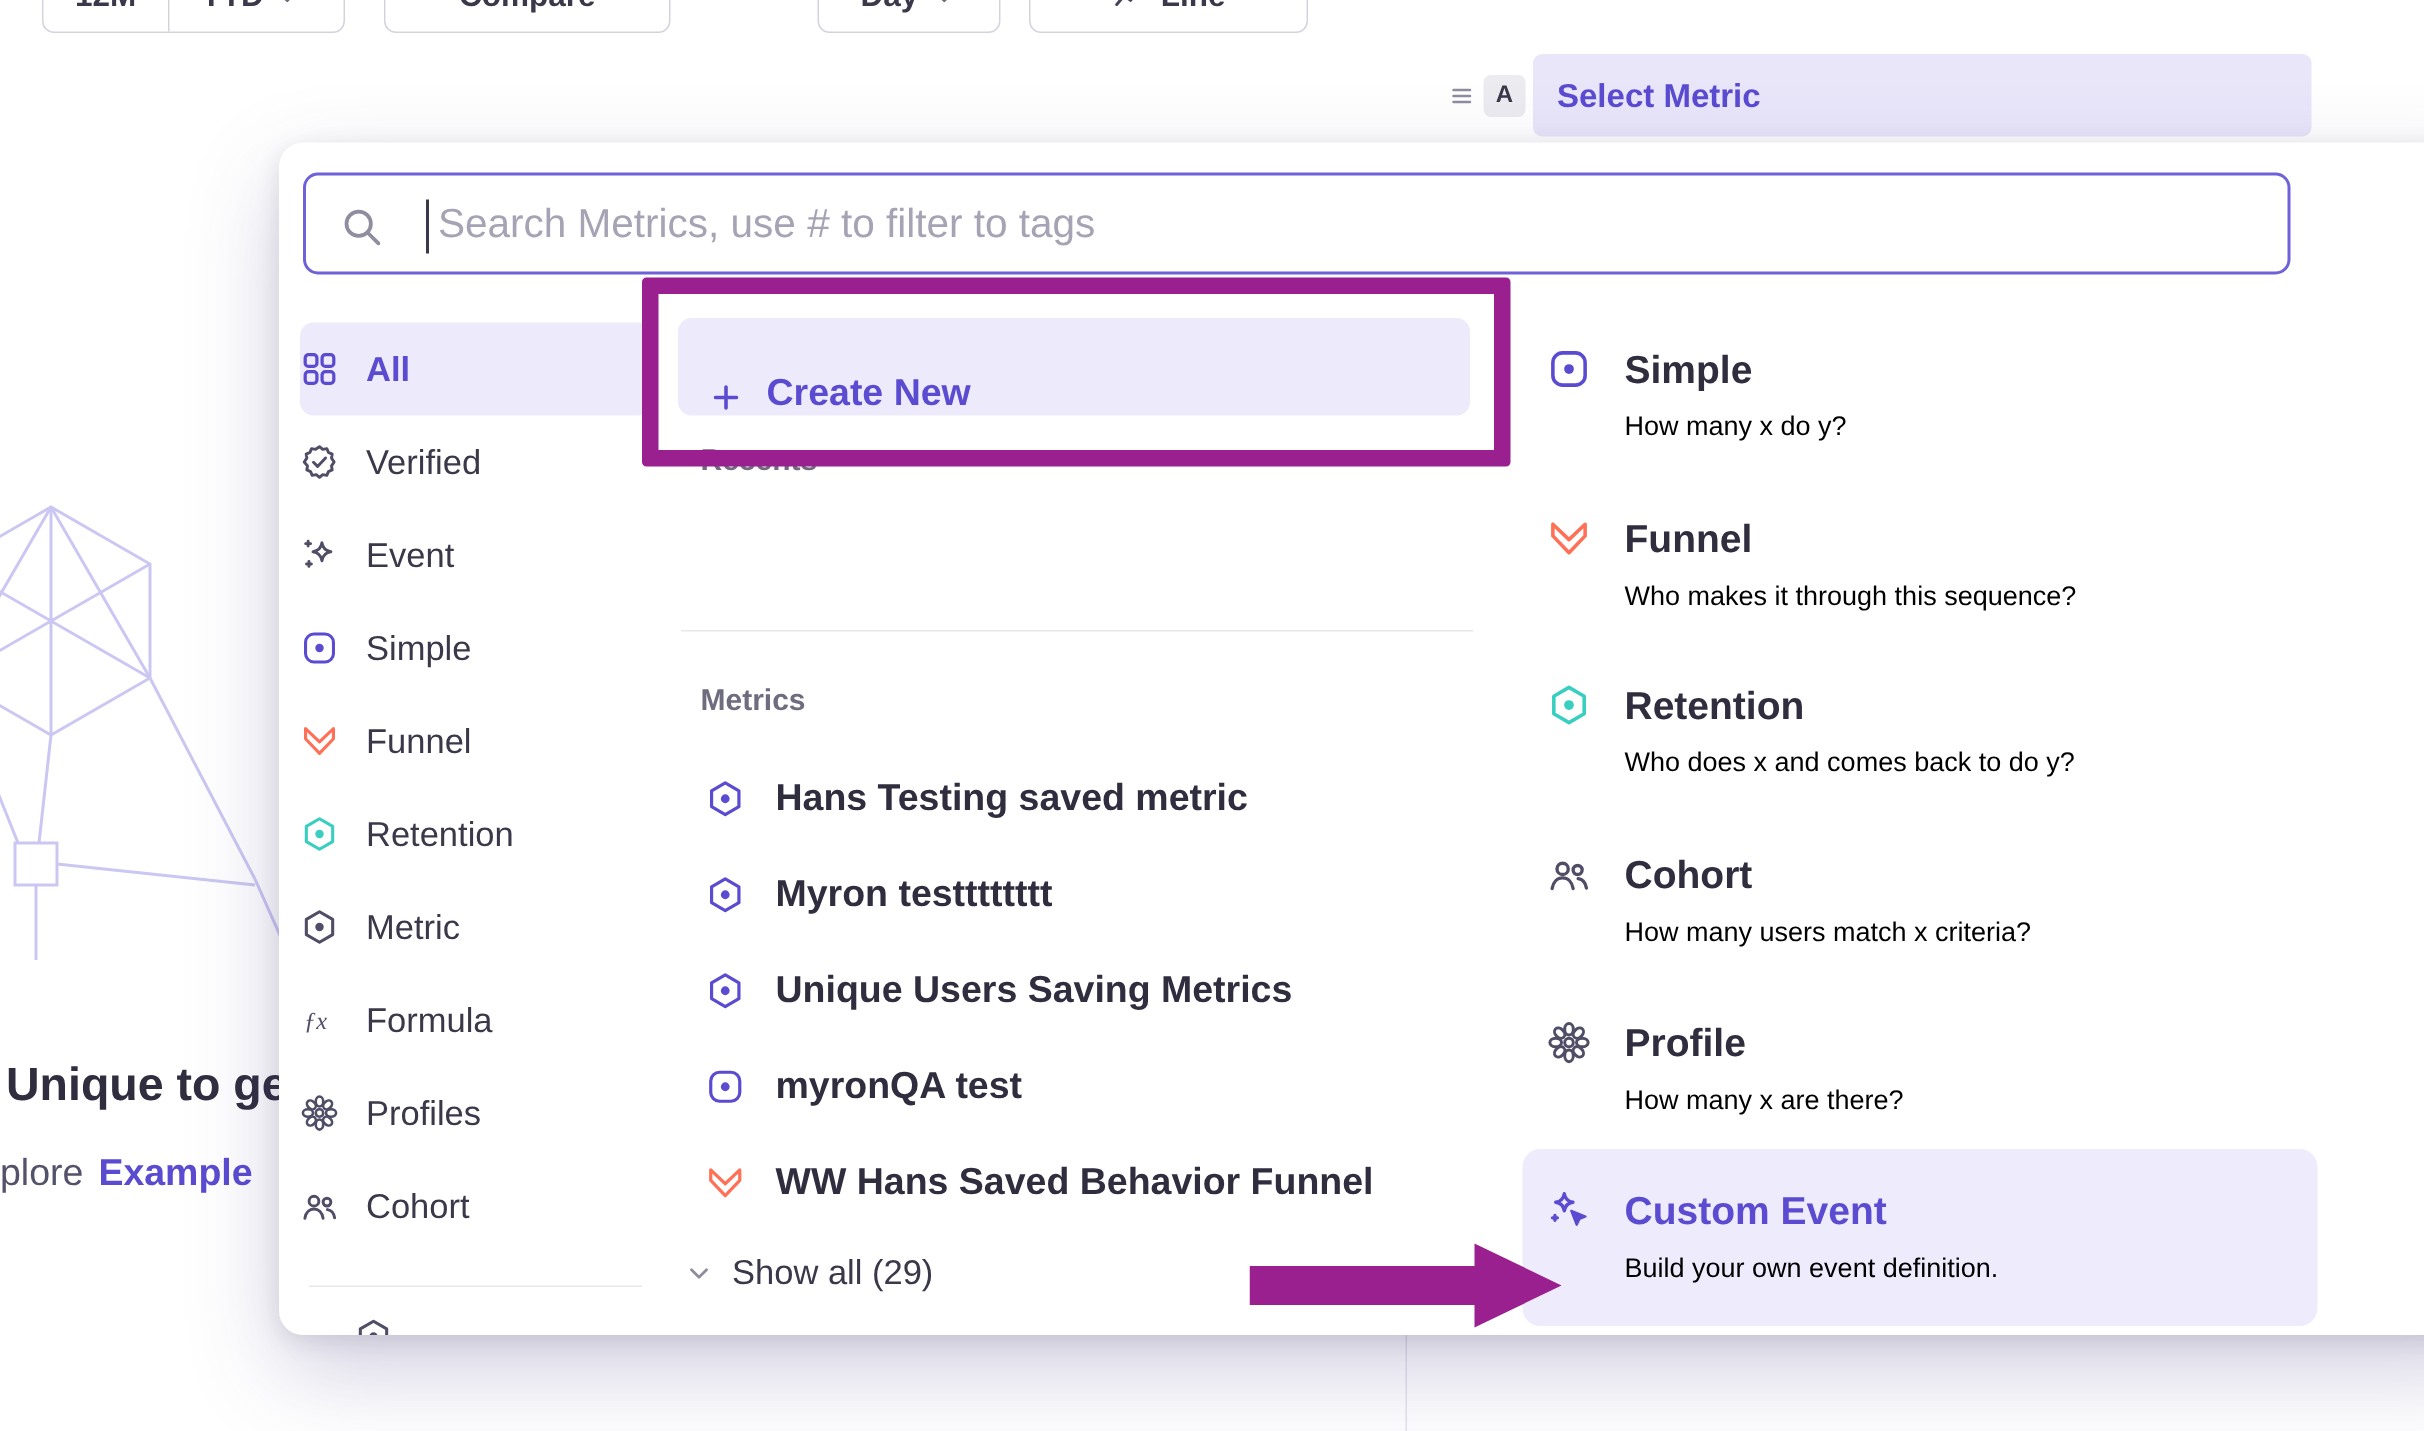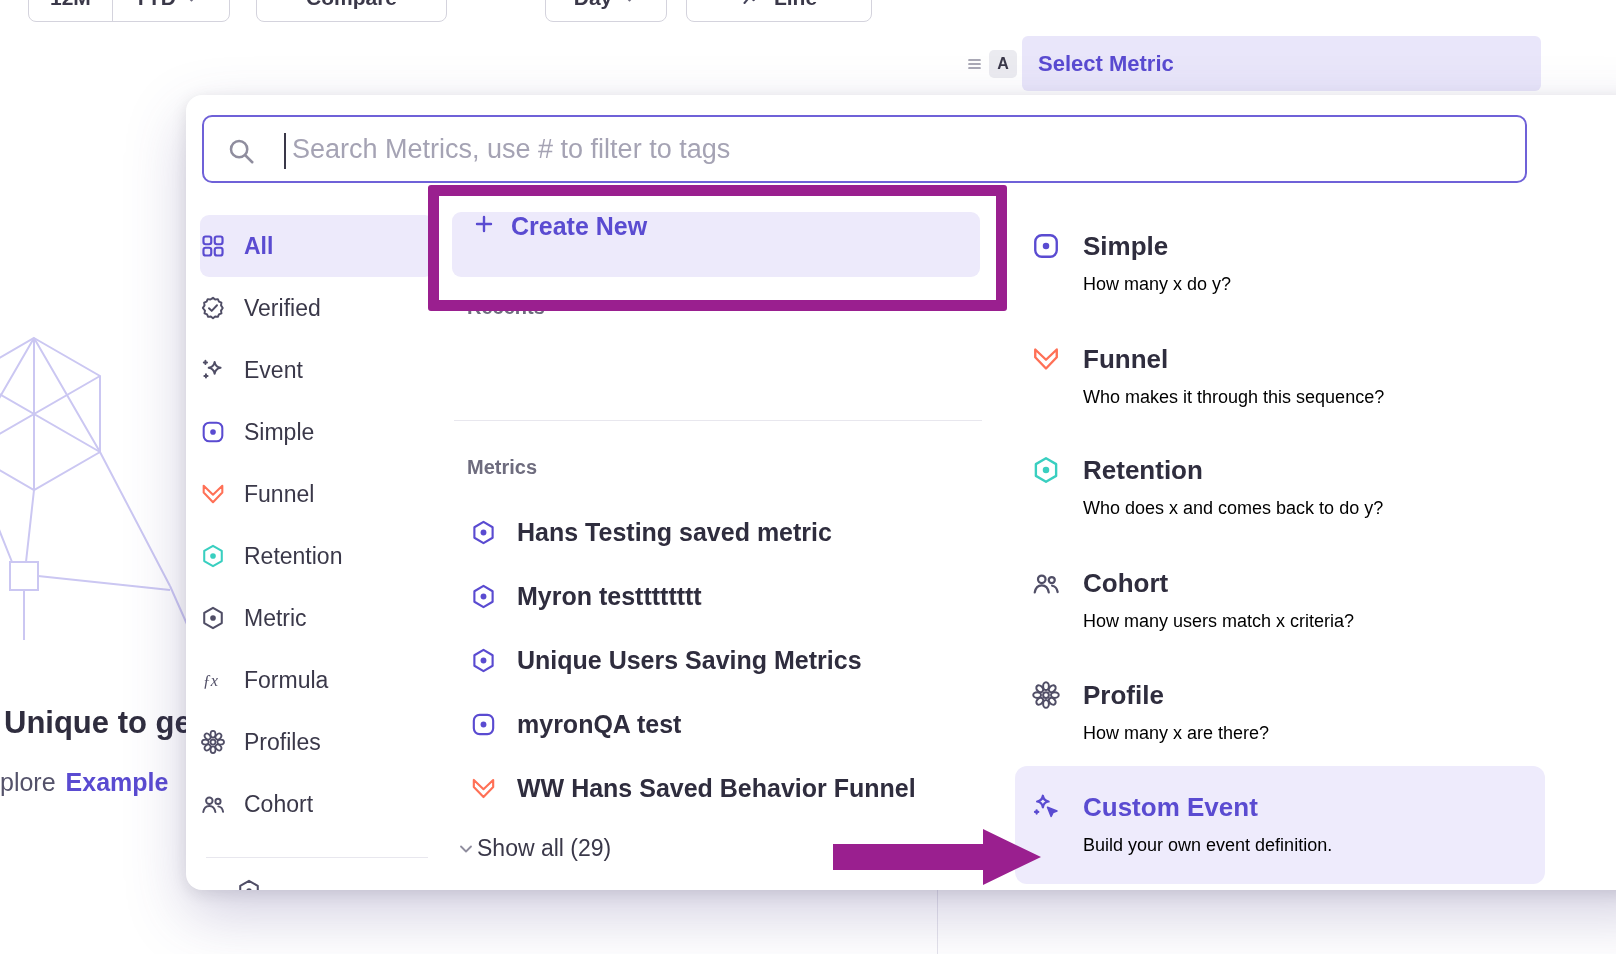--- a/index.html
+++ b/index.html
@@ -51,29 +51,29 @@
   .side{position:absolute;left:14px;top:120px;width:234px}
   .side-item{height:62px;display:flex;align-items:center;gap:18px;border-radius:9px;
              font-size:23px;color:#3a3849;cursor:pointer}
   .side-item .ic{width:26px;height:26px}
   .side-item.active{background:#edeafb;color:#5a4bd1;font-weight:bold}
   .side-sep{position:absolute;left:6px;top:642px;width:222px;height:1px;background:#e8e7ee}
   .partial-ic{position:absolute;left:36px;top:663px;width:26px;height:26px}
 
   
   .create-new{position:absolute;left:266px;top:117px;width:528px;height:65px;background:#edeafb;border:none;border-radius:9px;
-              display:flex;align-items:flex-start;gap:15px;padding-left:20px;font-size:25px;font-weight:bold;color:#5a4bd1;
+              display:flex;align-items:flex-end;gap:15px;padding-left:20px;font-size:25px;font-weight:bold;color:#5a4bd1;
               cursor:pointer;font-family:"Liberation Sans",sans-serif}
   .create-new .ic{width:24px;height:24px}
   .sec-label{position:absolute;left:281px;font-size:20px;font-weight:bold;color:#6e6c7e}
   .list-row{position:absolute;left:268px;width:530px;height:56px;display:flex;align-items:center;gap:20px;padding-left:16px;
             font-size:25px;font-weight:bold;color:#2f2d3e;cursor:pointer;white-space:nowrap;overflow:hidden}
   .list-row .ic{width:27px;height:27px}
   .mid-sep{position:absolute;left:268px;top:325px;width:528px;height:1px;background:#e8e7ee}
-  .show-all{position:absolute;left:270px;top:740px;display:flex;align-items:center;gap:1px;font-size:23px;color:#3a3849;cursor:pointer}
+  .show-all{position:absolute;left:270px;top:740px;display:flex;align-items:center;gap:12px;font-size:23px;color:#3a3849;cursor:pointer}
   .show-all .ic{width:20px;height:20px;color:#8f8d9e}
 
   
   .types{position:absolute;left:829px;top:0;width:530px;height:100%}
   .type{position:absolute;left:0;width:100%;padding-left:68px;cursor:pointer}
   .type .ic{position:absolute;left:16px;top:1px;width:30px;height:30px}
   .type-title{font-size:26px;font-weight:bold;color:#2f2d3e;line-height:32px}
   .type-desc{margin-top:9px;font-size:18px;color:#000000;line-height:26px}
   .type.custom .type-title{color:#5a4bd1}
   .type-highlight{position:absolute;left:0;top:671px;width:530px;height:118px;background:#eeebfc;border-radius:12px}

